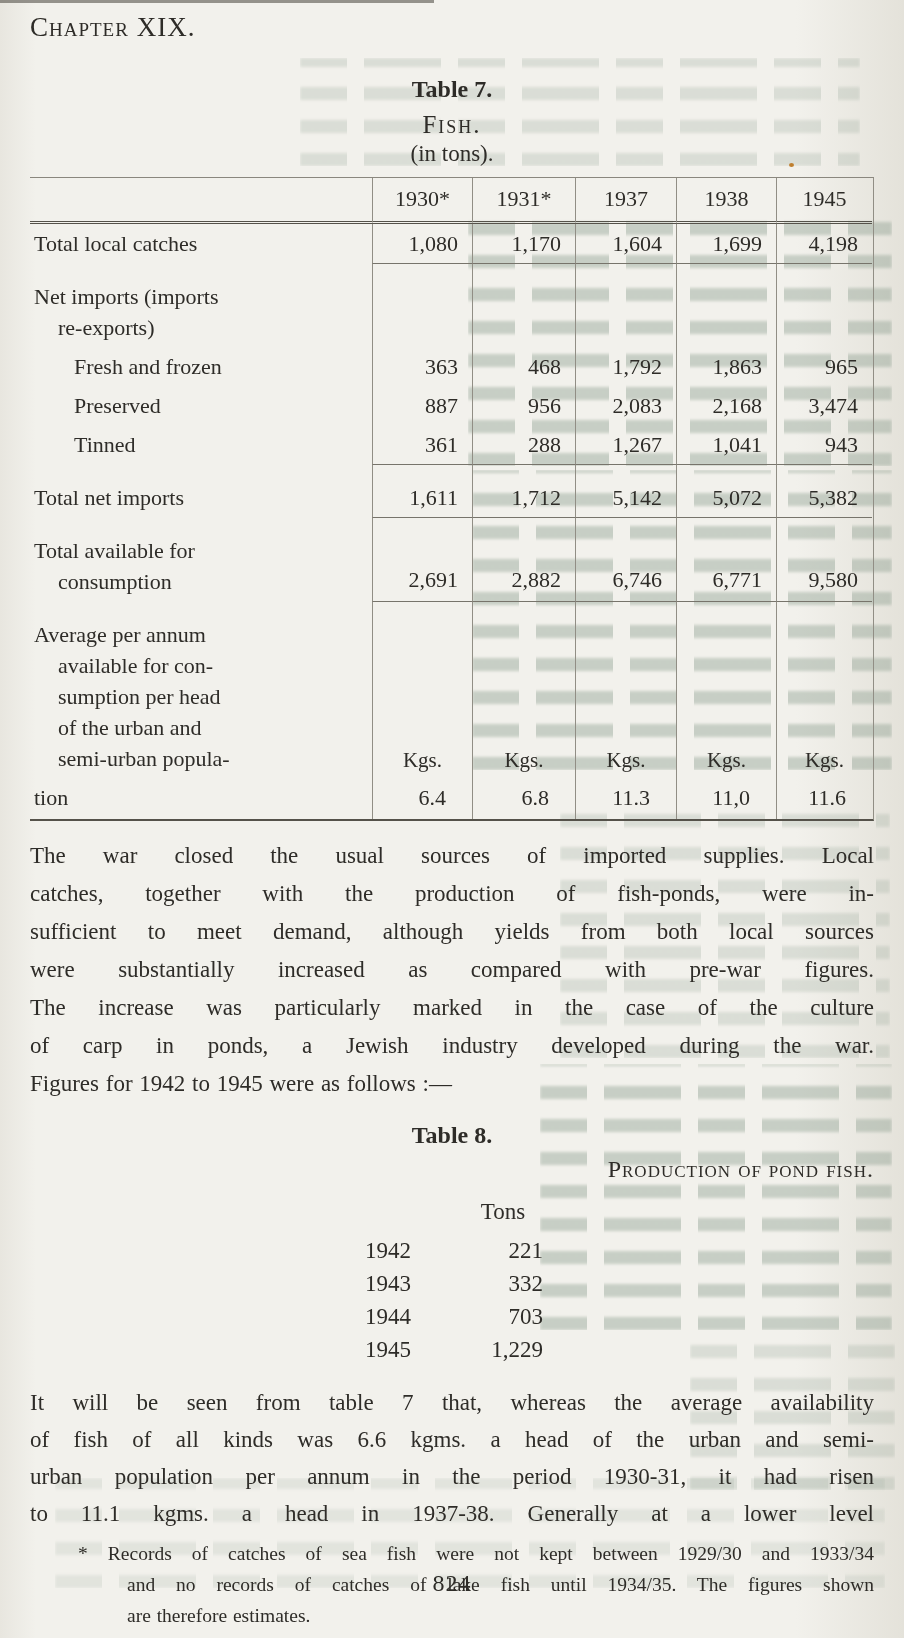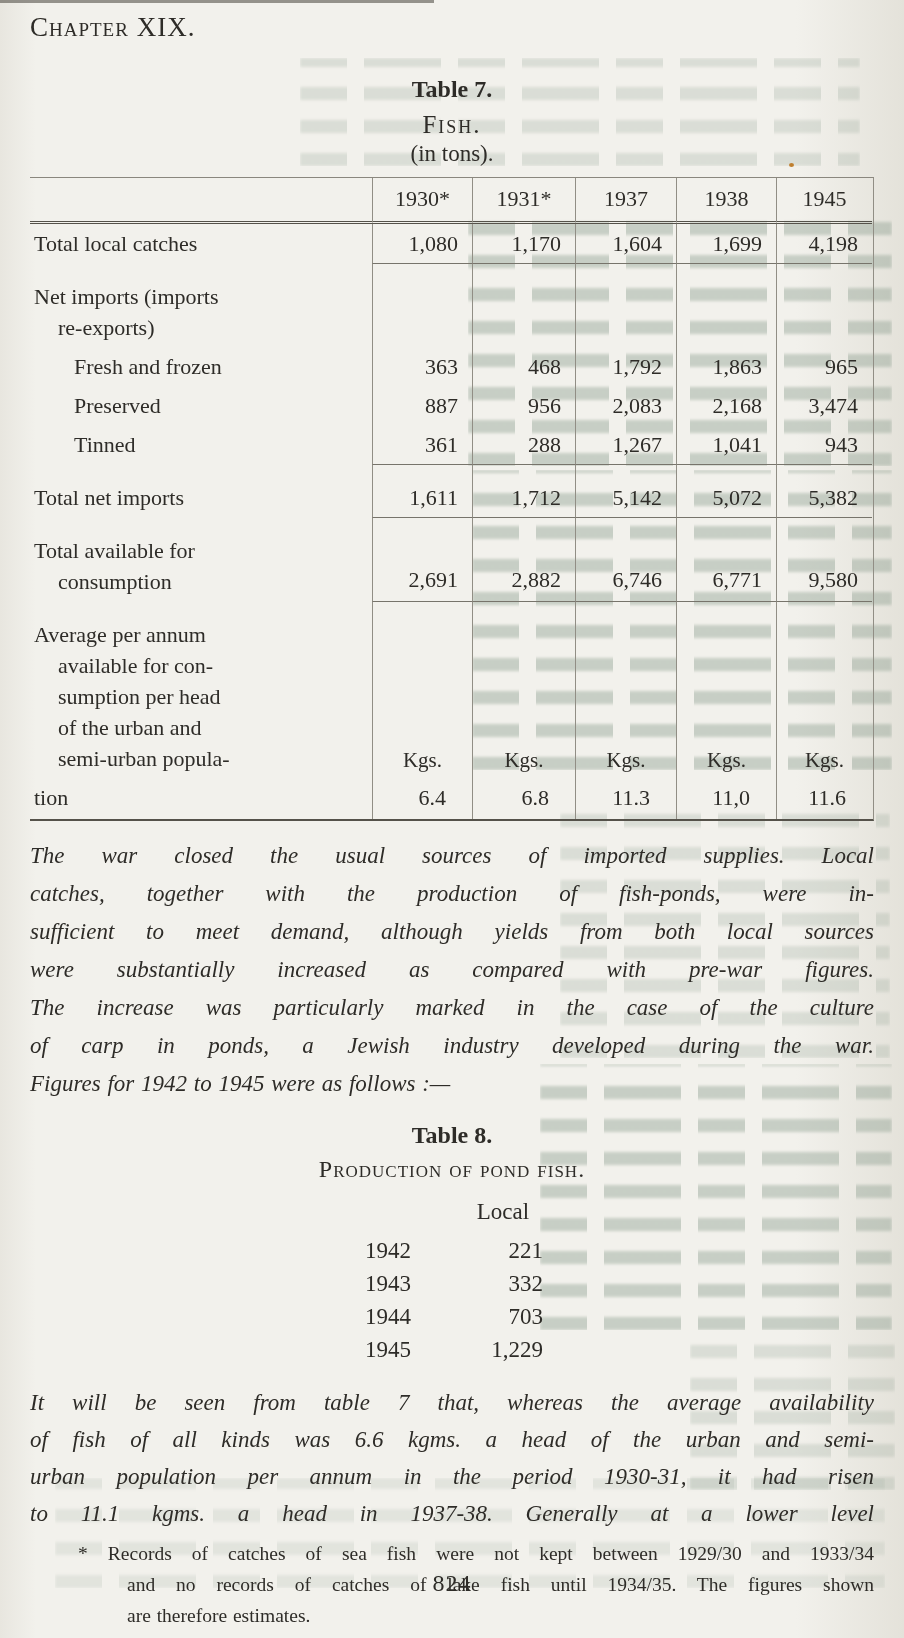--- a/index.html
+++ b/index.html
@@ -54,29 +54,29 @@
   .t7grid .cont{padding-left:24px;}
   .t7grid .v{text-align:right;padding:4px 14px 4px 0;}
   .t7grid .bot{display:flex;align-items:flex-end;justify-content:flex-end;padding-bottom:6px;}
   .t7grid .pad26{padding-right:26px;}
   .t7grid .rl{border-top:1px solid #77746b;height:7px;}
   .t7grid .rlL{height:7px;}
   .t7grid .kgs{display:flex;align-items:flex-end;justify-content:center;padding-bottom:2px;font-size:21px;}
   .t7grid .ptop{padding-top:10px;}
 
   
-  .para{font-size:23px;line-height:38px;word-spacing:1px;font-style:italic;}
+  .para{font-size:23px;line-height:38px;word-spacing:1px;}
   .p1{margin-top:16px;}
   .p2{margin-top:18px;line-height:37px;}
   .ln{text-align:justify;text-align-last:justify;}
   .ln.endln{text-align-last:left;}
 
   
   .t8title{margin-top:19px;font-weight:bold;font-size:24px;}
-  .t8sub{margin-top:7px;font-variant:small-caps;font-size:24px;letter-spacing:1px;}
+  .t8sub{margin-top:7px;font-variant:small-caps;font-size:24px;letter-spacing:1px;text-align:right;}
   .t8rows{
     margin:12px 0 0 335px;
     display:grid;grid-template-columns:68px 110px;
     font-size:23px;line-height:33px;
   }
   .t8rows .tons{text-align:center;padding:0 0 6px 30px;}
   .t8rows .yr{text-align:left;}
   .t8rows .tv{text-align:right;}
 
   
@@ -229,21 +229,21 @@
       <div class="ln">were substantially increased  as compared with pre-war figures.</div>
       <div class="ln">The increase was particularly marked in the case of the culture</div>
       <div class="ln">of carp in ponds, a Jewish industry developed during the war.</div>
       <div class="ln endln">Figures for 1942 to 1945 were as follows :—</div>
     </div>
 
     <div class="t8title center">Table 8.</div>
     <div class="t8sub center">Production of pond fish.</div>
     <div class="t8rows">
       <div></div>
-      <div class="tons">Local</div>
+      <div class="tons">Tons</div>
       <div class="yr">1942</div>
       <div class="tv">221</div>
       <div class="yr">1943</div>
       <div class="tv">332</div>
       <div class="yr">1944</div>
       <div class="tv">703</div>
       <div class="yr">1945</div>
       <div class="tv">1,229</div>
     </div>
 

